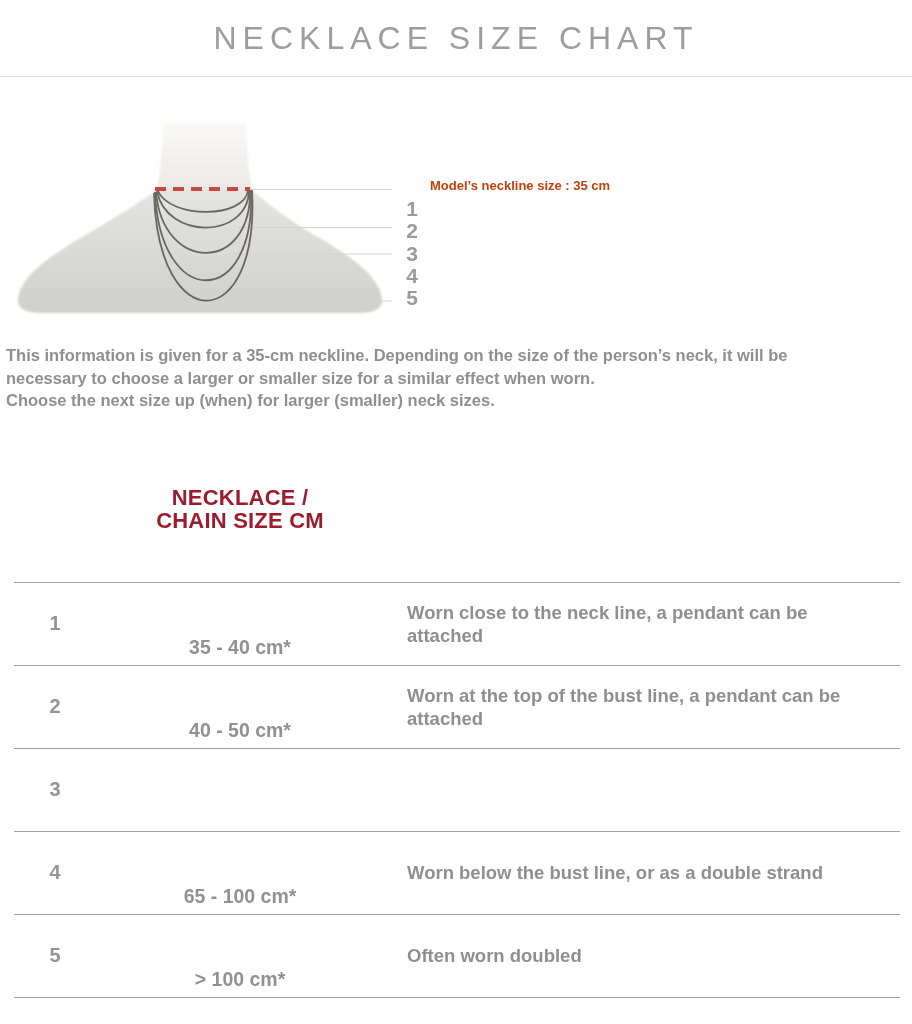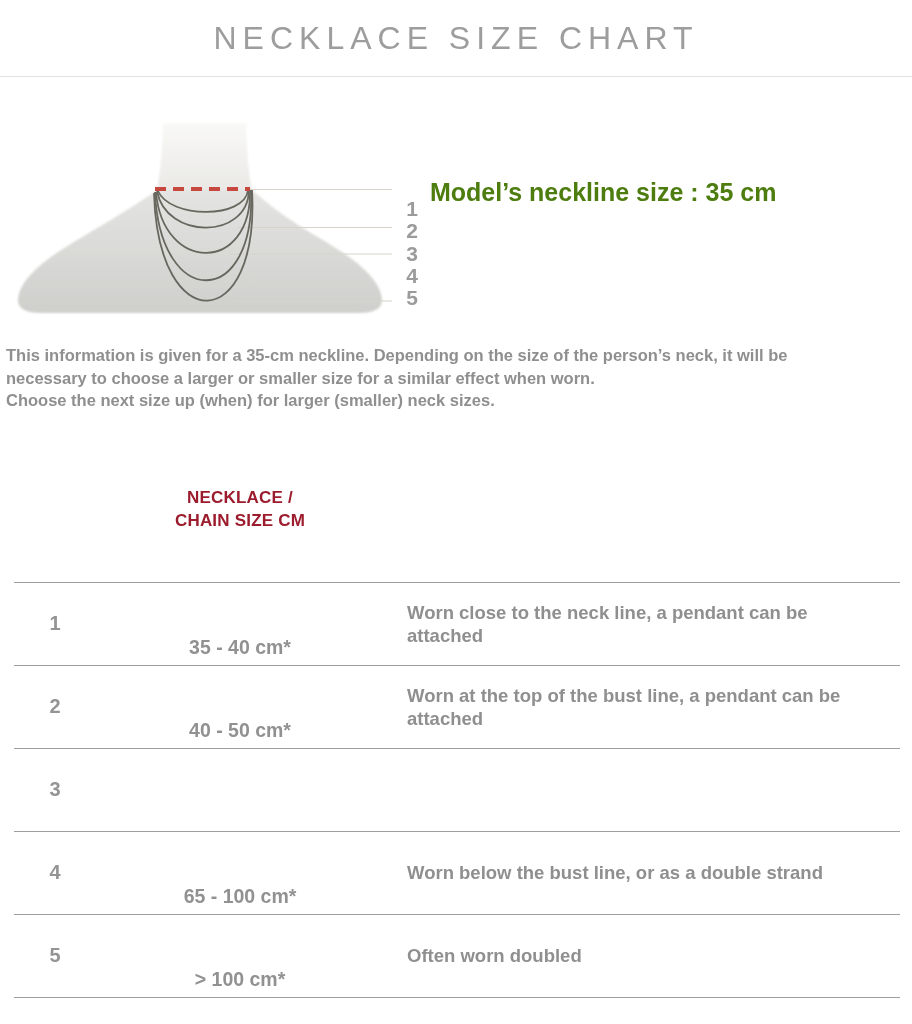--- a/index.html
+++ b/index.html
@@ -17,21 +17,21 @@
   .page-title {
     font-size:32px; font-weight:400; letter-spacing:6px;
     color:#9d9d9d; text-transform:uppercase;
   }
 
   
   .figure { position:relative; height:253px; }
   .figure svg { position:absolute; left:0; top:0; }
   .model-label {
     position:absolute; left:430px; top:101px;
-    font-size:25px; font-weight:700; color:#4d7c0f;
+    font-size:13px; font-weight:700; color:#c2410c;
   }
   .fig-num {
     position:absolute; left:398px; width:28px; text-align:center;
     font-size:21px; font-weight:700; color:#9b9b9b; line-height:21px;
   }
   .fig-num.n1 { top:121px; }
   .fig-num.n2 { top:143px; }
   .fig-num.n3 { top:166px; }
   .fig-num.n4 { top:188px; }
   .fig-num.n5 { top:210px; }
@@ -39,21 +39,21 @@
   
   .intro {
     margin:14px 18px 0 6px;
     font-size:16.5px; font-weight:600; color:#8f8f8f; line-height:22.5px;
   }
 
   
   .size-table { margin:74px 12px 0 14px; }
   .thead {
     display:grid; grid-template-columns:82px 288px 1fr;
-    color:#9c1b2d; font-weight:700; font-size:17px; letter-spacing:0.2px;
+    color:#9c1b2d; font-weight:700; font-size:22px; letter-spacing:0.2px;
     align-items:end; margin-bottom:50px;
   }
   .thead .size-head { text-align:center; line-height:23px; }
   .thead .worn-head { padding-left:23px; }
   .tbody .trow {
     display:grid; grid-template-columns:82px 288px 1fr;
     min-height:83px; align-items:center;
     border-top:1px solid #9e9e9e;
   }
   .tbody { border-bottom:1px solid #9e9e9e; }

